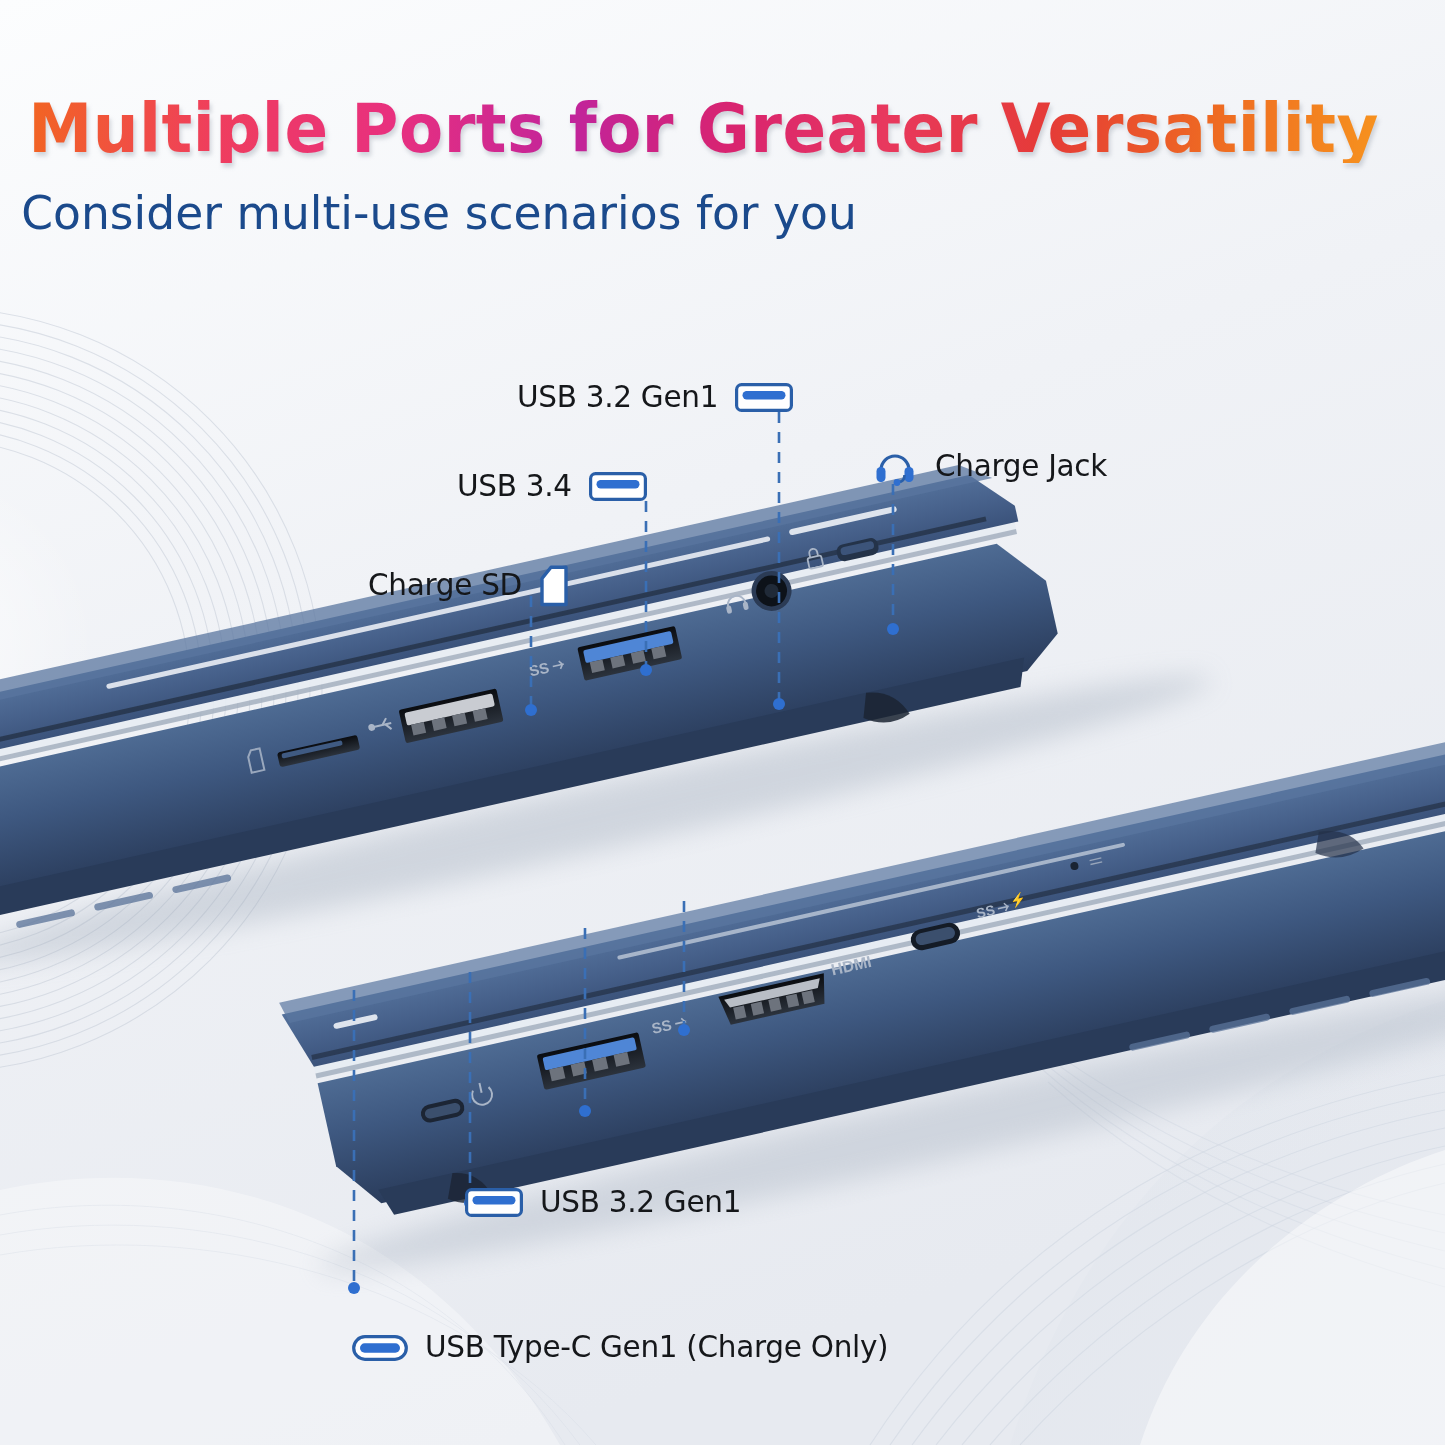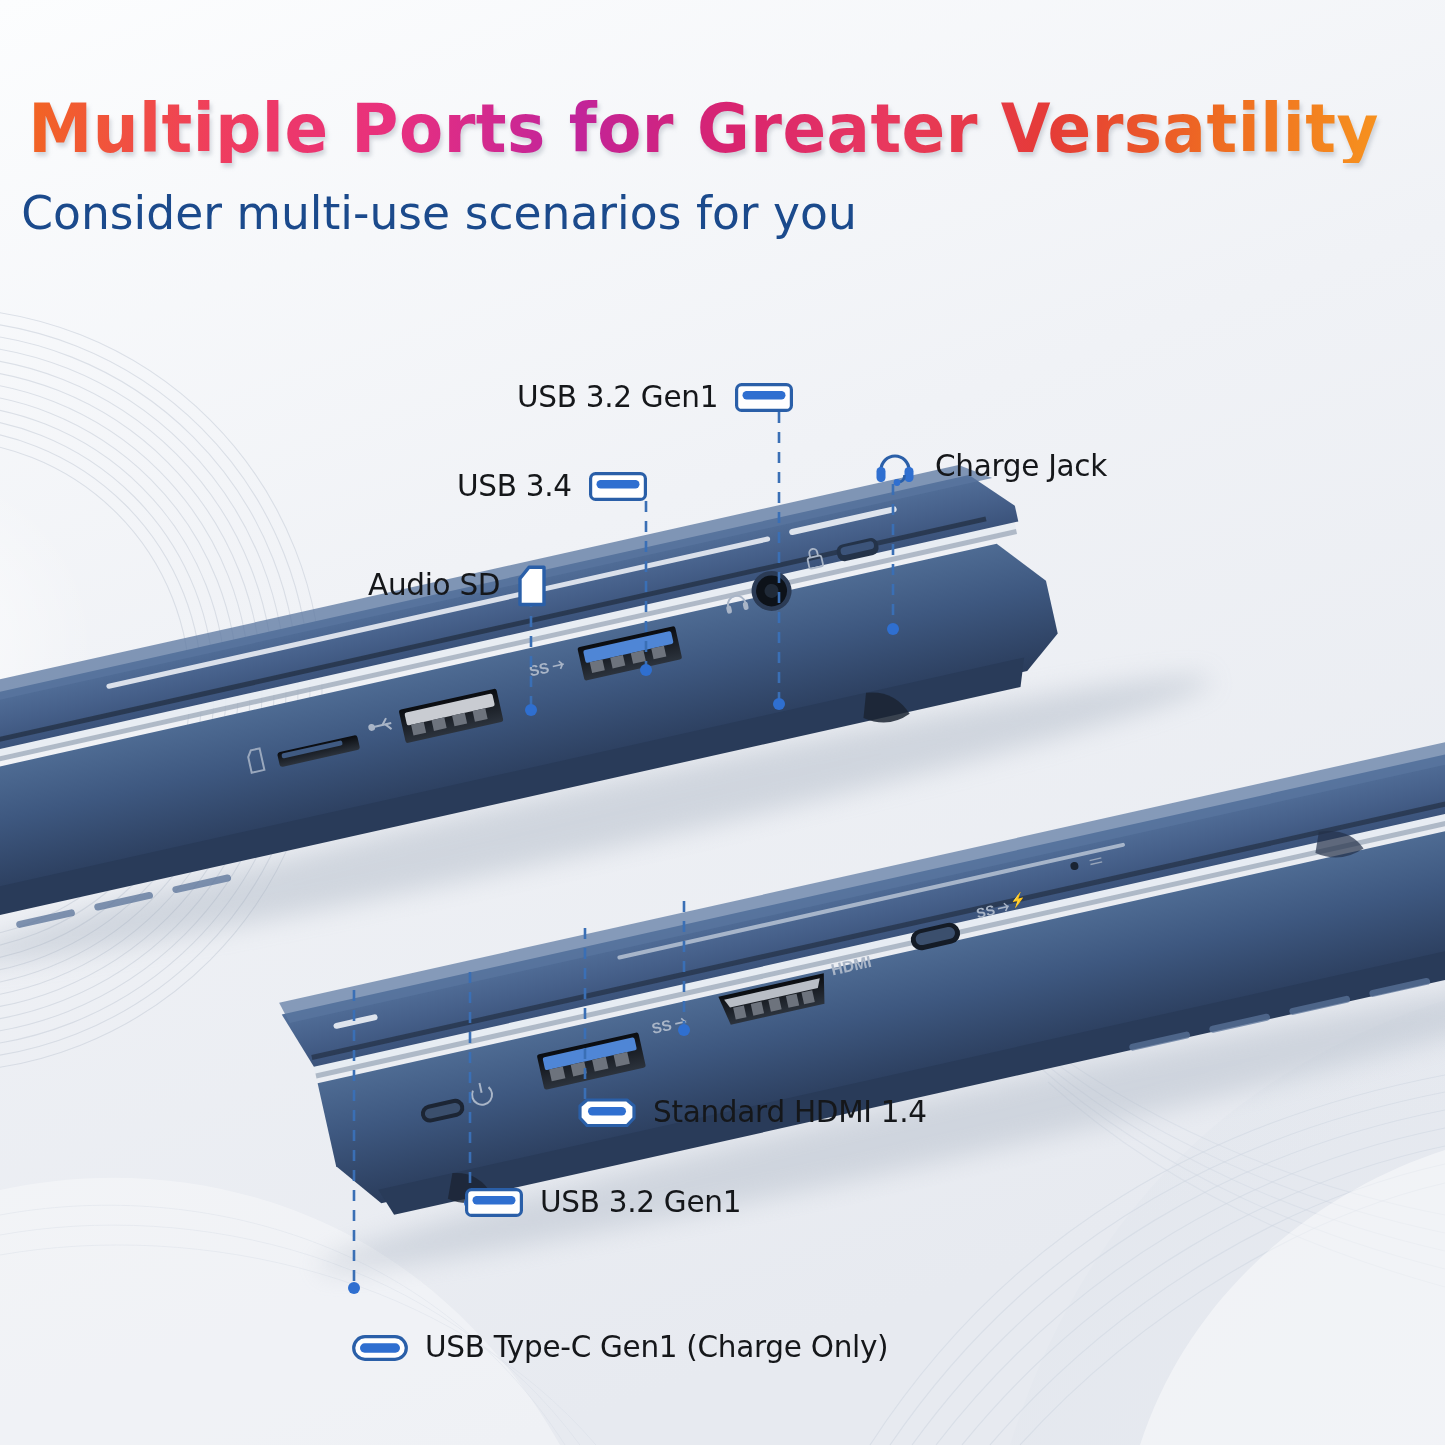--- a/index.html
+++ b/index.html
@@ -398,45 +398,38 @@
 
   <div class="callout" style="left:457px; top:472px;">
     <span class="lbl">USB 3.4</span>
     <svg class="ico" width="58" height="29" viewBox="0 0 58 29">
       <rect x="1.6" y="1.6" width="54.8" height="25.8" rx="5" fill="#ffffff" stroke="#2a5fa8" stroke-width="3.2"></rect>
       <rect x="7.5" y="8" width="43" height="8.5" rx="4.2" fill="#2f6fd0"></rect>
     </svg>
   </div>
 
   <div class="callout" style="left:368px; top:565px;">
-    <span class="lbl">Audio SD</span>
+    <span class="lbl">Charge SD</span>
     <svg class="ico" width="30" height="42" viewBox="0 0 30 42">
       <path d="M 3 13.5 L 12 2.2 L 27 2.2 L 27 39.5 L 3 39.5 Z" fill="#ffffff" stroke="#2a5fa8" stroke-width="3.4" stroke-linejoin="round"></path>
     </svg>
   </div>
 
   <div class="callout" style="left:872px; top:444px;">
     <svg class="ico" width="46" height="46" viewBox="0 0 46 46">
       <path d="M 9 26 a 14 14 0 0 1 28 0" fill="none" stroke="#2a5fa8" stroke-width="3.2"></path>
       <rect x="4.5" y="23" width="9" height="15" rx="4.2" fill="#2f6fd0"></rect>
       <rect x="32.5" y="23" width="9" height="15" rx="4.2" fill="#2f6fd0"></rect>
       <path d="M 26.5 38 q 6 0 6 -7" fill="none" stroke="#2a5fa8" stroke-width="2.6"></path>
       <circle cx="25" cy="38.5" r="3.4" fill="#2f6fd0"></circle>
     </svg>
     <span class="lbl">Charge Jack</span>
   </div>
 
 
-  <div class="callout" style="left:578px; top:1098px;">
-    <svg class="ico" width="58" height="30" viewBox="0 0 58 30">
-      <path d="M 2 8 L 9 2 L 49 2 L 56 8 L 56 20 L 49 27.5 L 9 27.5 L 2 20 Z" fill="#ffffff" stroke="#2a5fa8" stroke-width="3.2" stroke-linejoin="round"></path>
-      <rect x="10" y="9" width="38" height="8.5" rx="4.2" fill="#2f6fd0"></rect>
-    </svg>
-    <span class="lbl">Standard HDMI 1.4</span>
-  </div>
 
   <div class="callout" style="left:465px; top:1188px;">
     <svg class="ico" width="58" height="29" viewBox="0 0 58 29">
       <rect x="1.6" y="1.6" width="54.8" height="25.8" rx="5" fill="#ffffff" stroke="#2a5fa8" stroke-width="3.2"></rect>
       <rect x="7.5" y="8" width="43" height="8.5" rx="4.2" fill="#2f6fd0"></rect>
     </svg>
     <span class="lbl">USB 3.2 Gen1</span>
   </div>
 
   <div class="callout" style="left:352px; top:1333px;">

